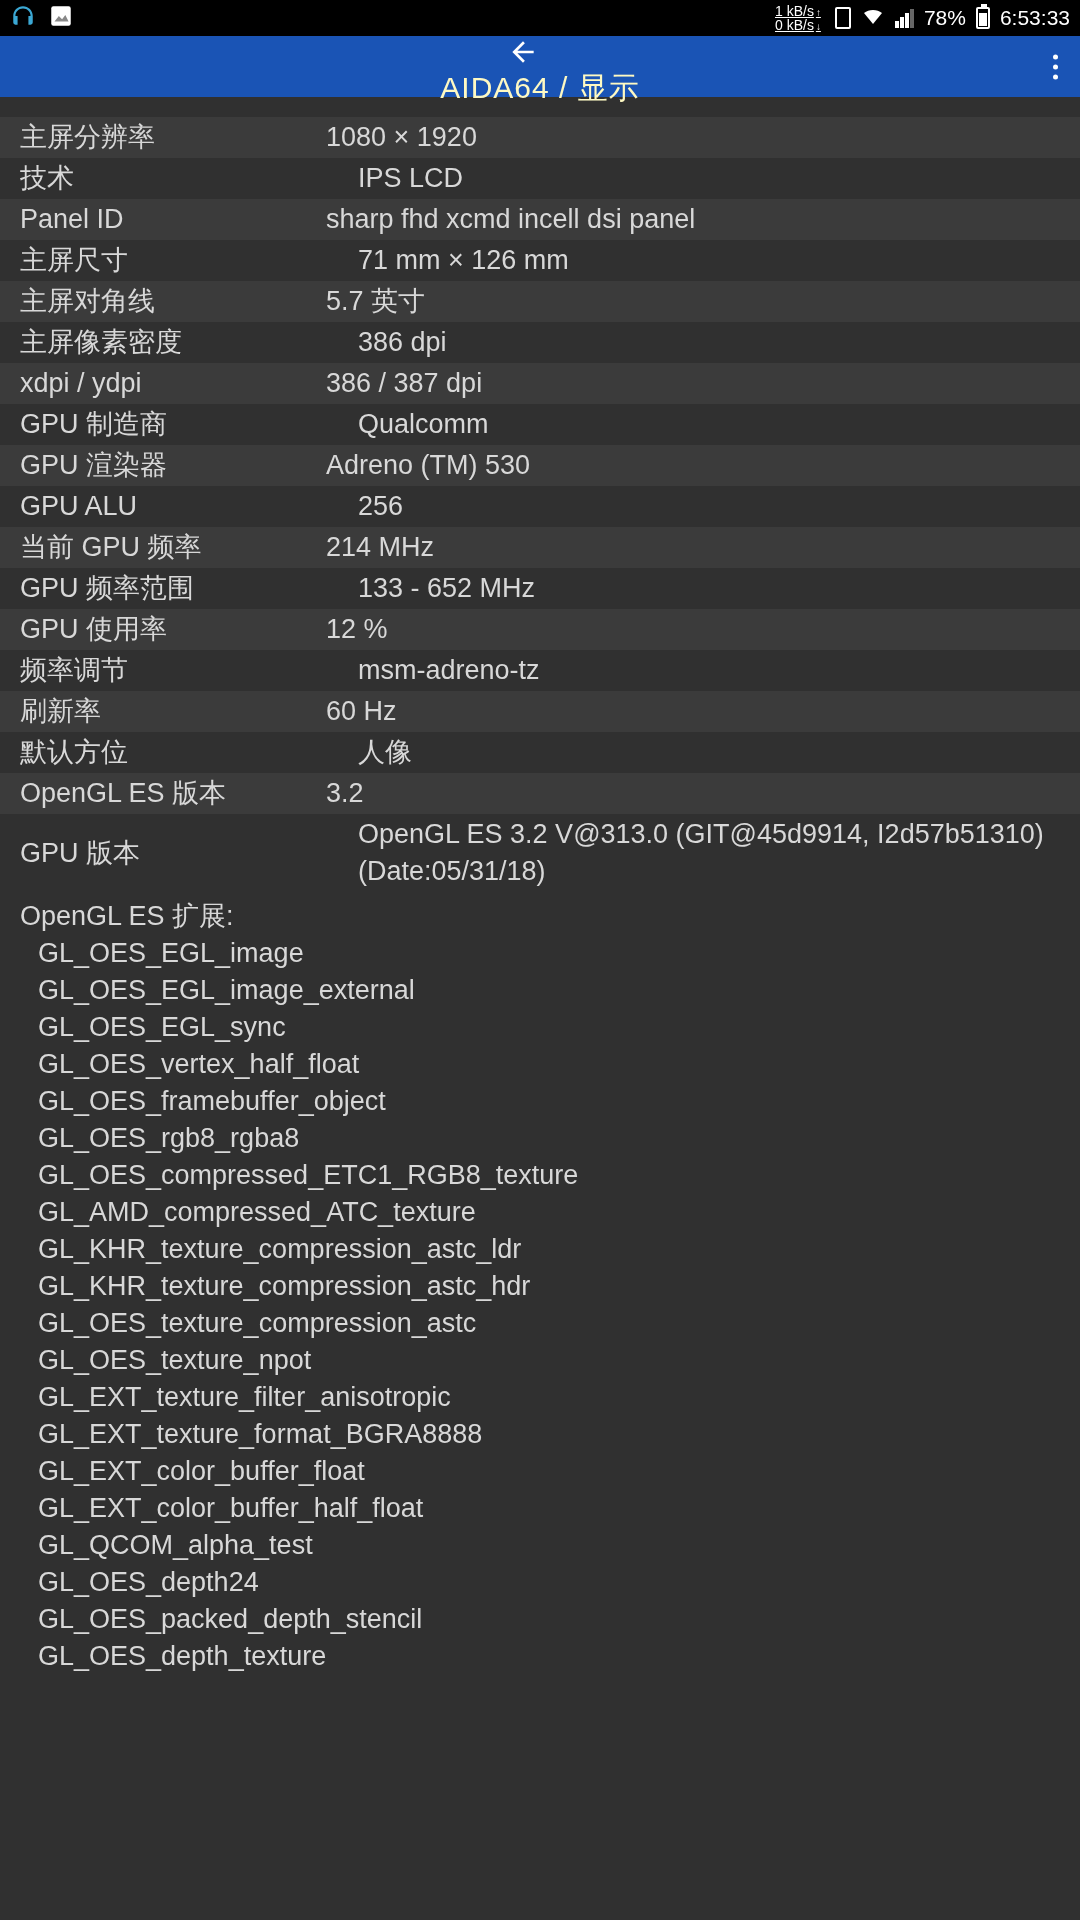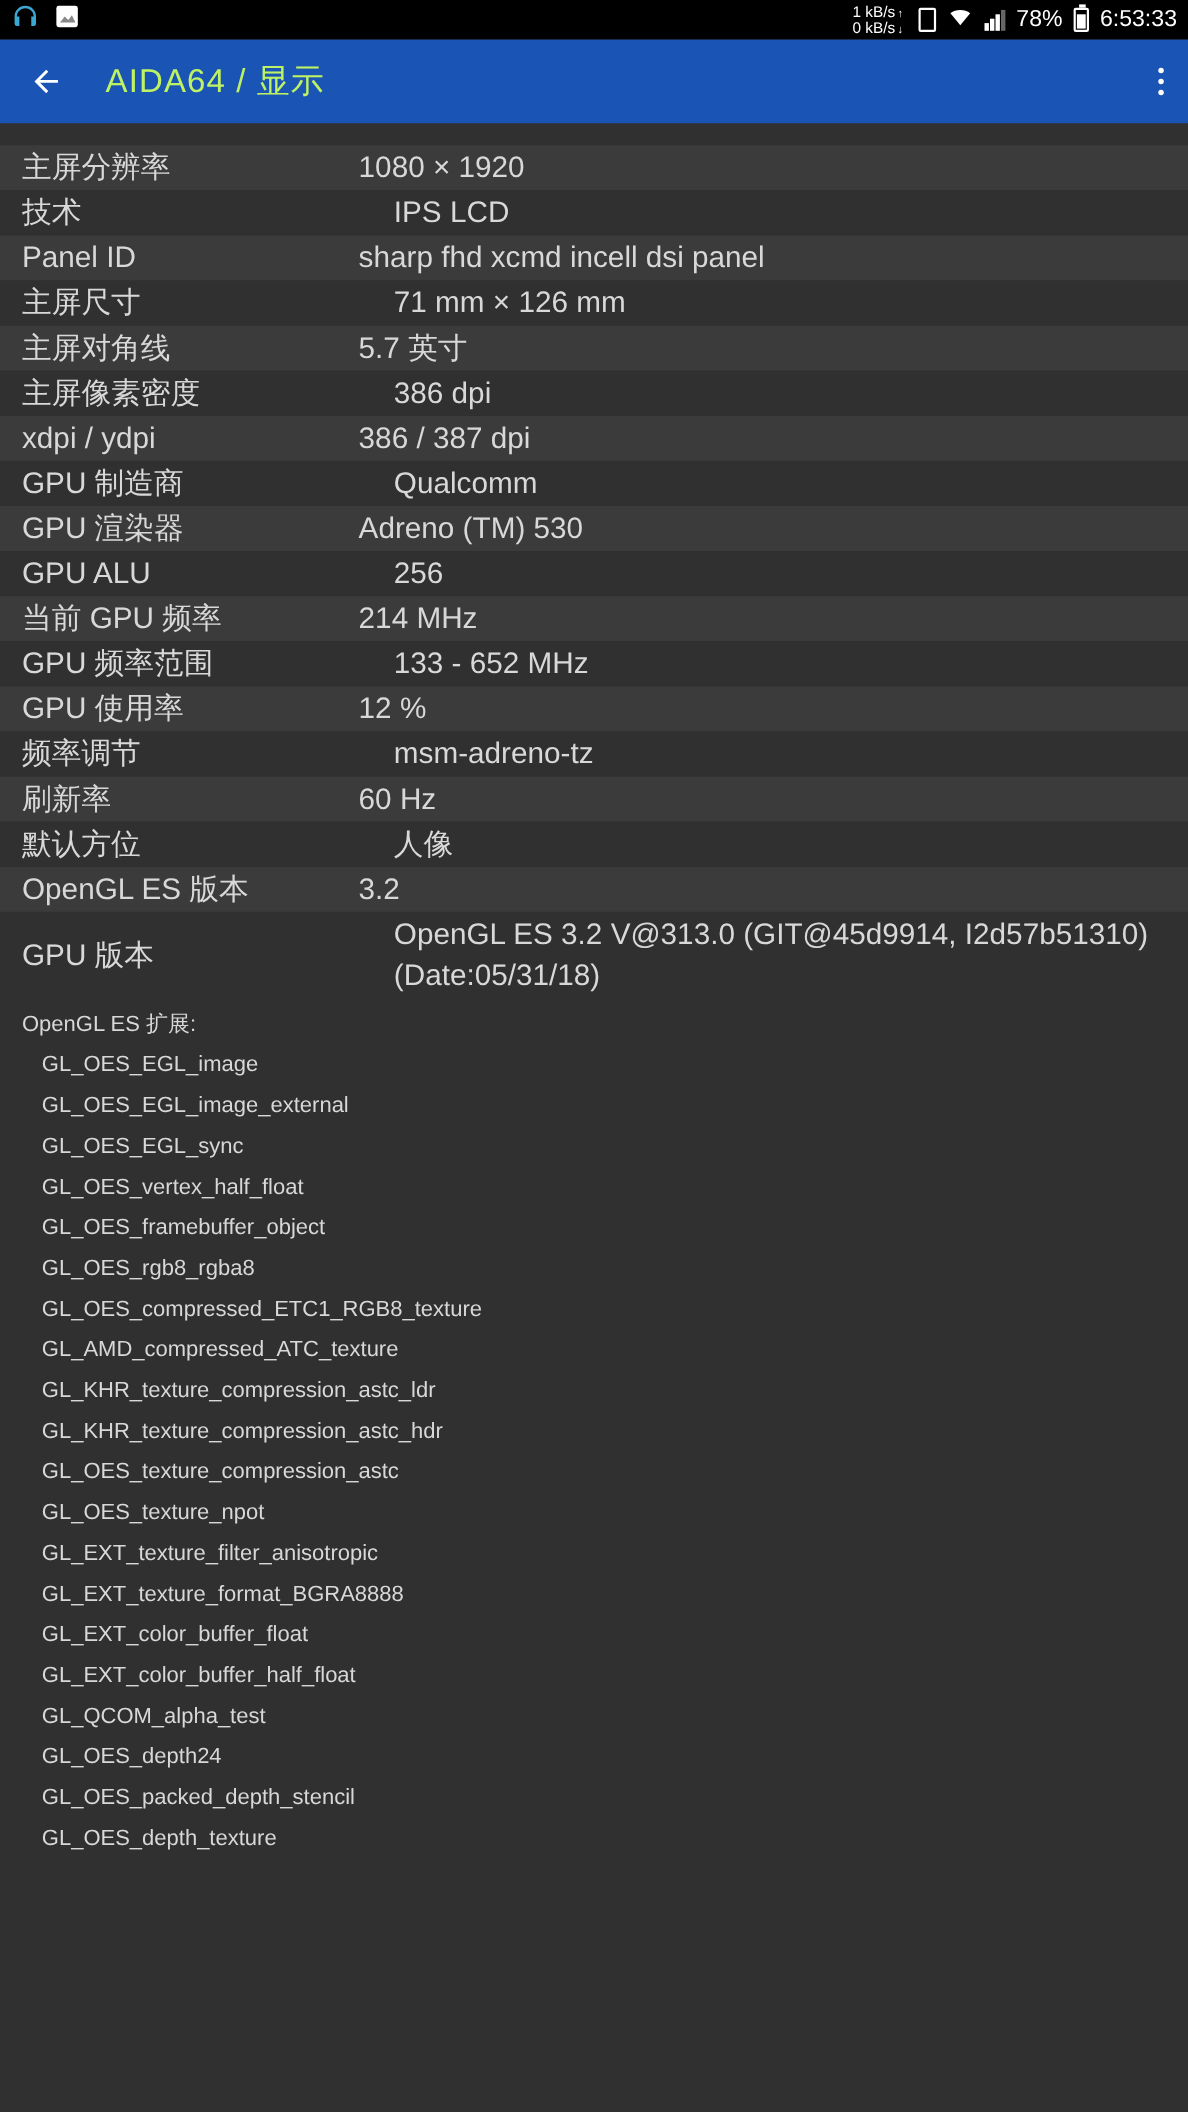--- a/index.html
+++ b/index.html
@@ -36,31 +36,33 @@
   align-items: center;
   gap: 10px;
 }
 .net-speed {
   display: flex;
   flex-direction: column;
   align-items: flex-end;
   font-size: 14px;
   line-height: 1;
   margin-right: 4px;
+  text-decoration: underline;
 }
 .net-speed .up::after { content: "↑"; font-size:10px; margin-left:2px;}
 .net-speed .down::after { content: "↓"; font-size:10px; margin-left:2px;}
 .app-bar {
-  height: 76px;
+  height: 61px;
   background: #1a54b5;
   display: flex;
   align-items: center;
   padding: 0 22px;
-  color: #bef264;
+  color: #fef9c3;
   position: relative;
+  flex-direction: column;
 }
 .back-btn {
   width: 40px;
   height: 40px;
   display: flex;
   align-items: center;
   justify-content: center;
   margin-right: 34px;
 }
 .app-title {
@@ -106,21 +108,21 @@
 }
 .value {
   flex: 1;
 }
 .row.tall {
   align-items: center;
   min-height: 74px;
 }
 .extensions-section {
   padding: 6px 20px 0 20px;
-  font-size: 20px;
+  font-size: 27px;
   line-height: 37px;
 }
 .ext-header {
   margin-bottom: 0px;
 }
 .ext-item {
   padding-left: 18px;
 }
 .headphone-icon svg { width:26px; height:26px; }
 .signal-icon { display:flex; align-items:flex-end; gap:1px; }

